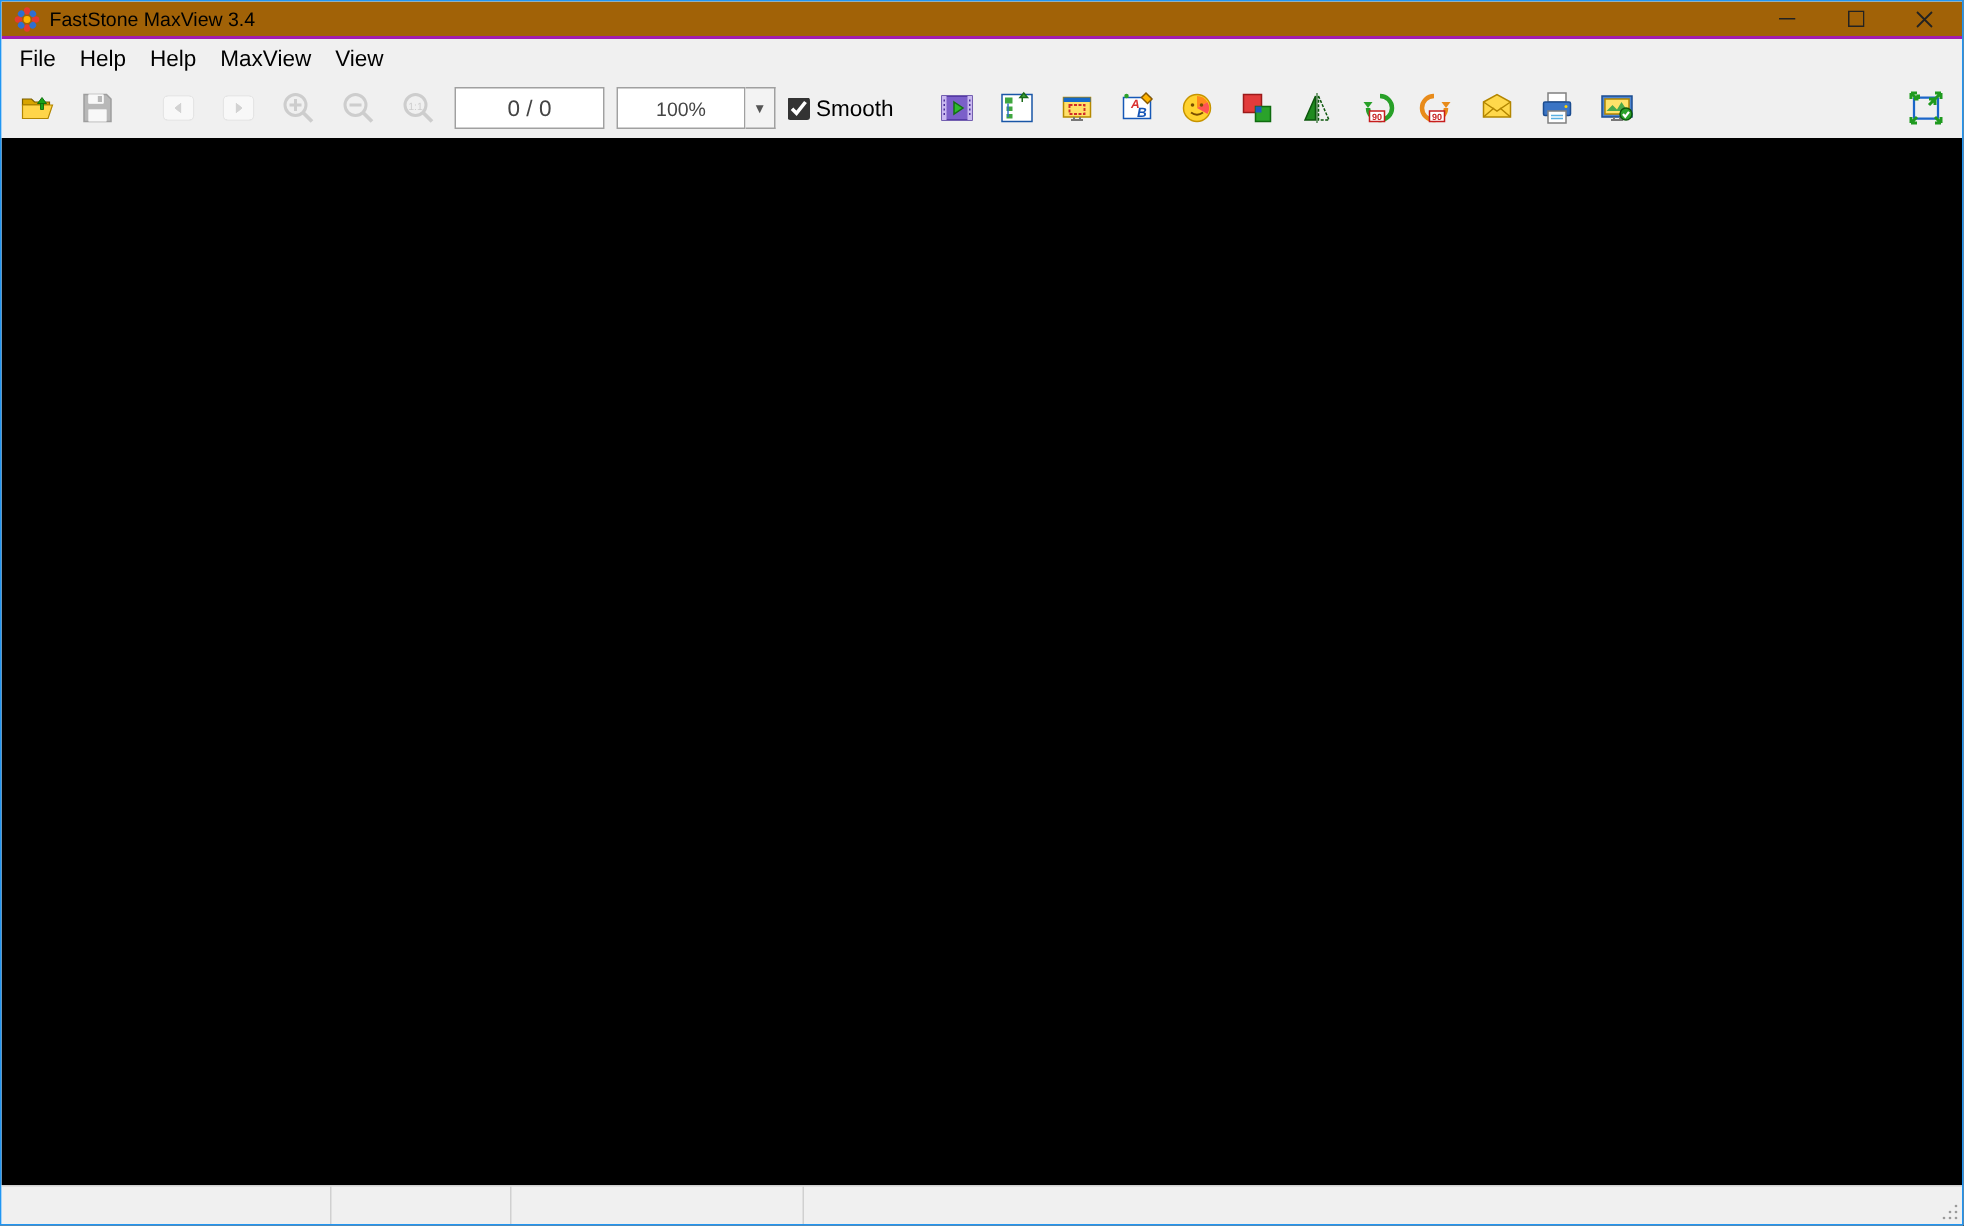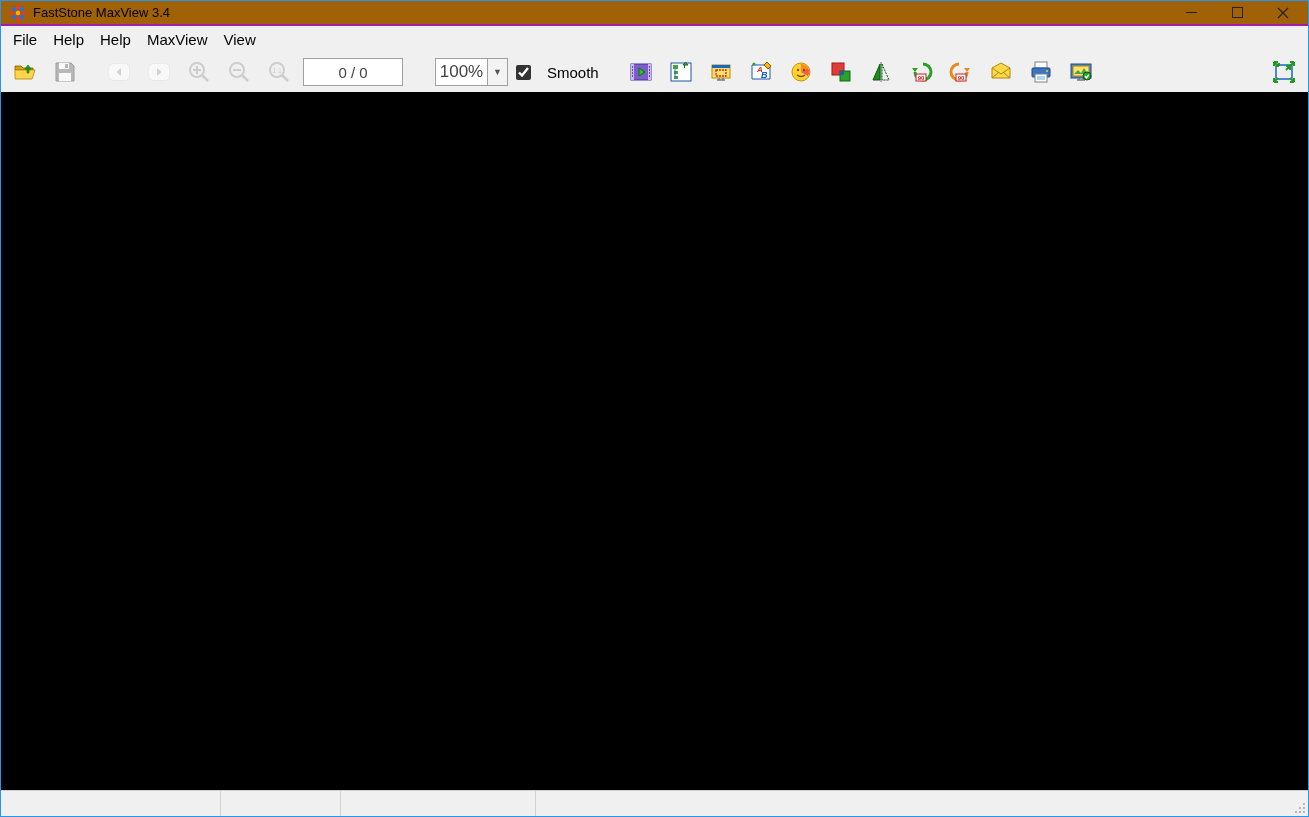--- a/index.html
+++ b/index.html
@@ -16,23 +16,23 @@
 .menubar { height: 28px; background: #f0f0f0; display: flex; align-items: center; padding: 0 4px; font-size: 15px; color: #000; border-top: 2px solid #a21caf; }
 .menubar .item { padding: 3px 8px; cursor: default; }
 
 
 .toolbar { height: 40px; background: #f0f0f0; display: flex; align-items: center; padding: 0 8px; gap: 8px; }
 .toolbar .tbtn { width: 32px; height: 32px; display: flex; align-items: center; justify-content: center; border: 1px solid transparent; }
 .toolbar .tbtn svg { width: 24px; height: 24px; }
 .toolbar .disabled svg { filter: grayscale(1) brightness(1.3); opacity: .55; }
 .toolbar .pagebox { width: 100px; height: 28px; border: 1px solid #a0a0a0; background: #fff; text-align: center; font-size: 15px; color: #444; display:flex; align-items:center; justify-content:center; }
 .toolbar .zoomwrap { display:flex; align-items:center; }
-.toolbar .zoombox { width: 53px; height: 28px; border: 1px solid #a0a0a0; background: #fff; text-align: center; font-size: 17px; color: #444; display:flex; align-items:center; justify-content:center;margin-left:24px; }
+.toolbar .zoombox { width: 86px; height: 28px; border: 1px solid #a0a0a0; background: #fff; text-align: center; font-size: 13px; color: #444; display:flex; align-items:center; justify-content:center; }
 .toolbar .zoomdrop { width: 20px; height: 28px; border: 1px solid #a0a0a0; border-left: none; background:#f3f3f3; display:flex; align-items:center; justify-content:center; color:#555; font-size:9px;}
-.toolbar .smooth { display:flex; align-items:center; gap:16px; font-size:15px; color:#000; }
+.toolbar .smooth { display:flex; align-items:center; gap:4px; font-size:15px; color:#000; }
 .toolbar .smooth input { width:15px; height:15px; accent-color: #333;}
 .toolbar .flexspacer { flex:1; }
 
 
 .viewport { flex:1; background:#000; }
 
 
 .statusbar { height: 26px; background:#f0f0f0; border-top:1px solid #d0d0d0; display:flex; font-size:12px; color:#444; }
 .statusbar .panel { border-right:1px solid #d0d0d0; height:100%; }
 .statusbar .panel.p0 { width: 220px; }

